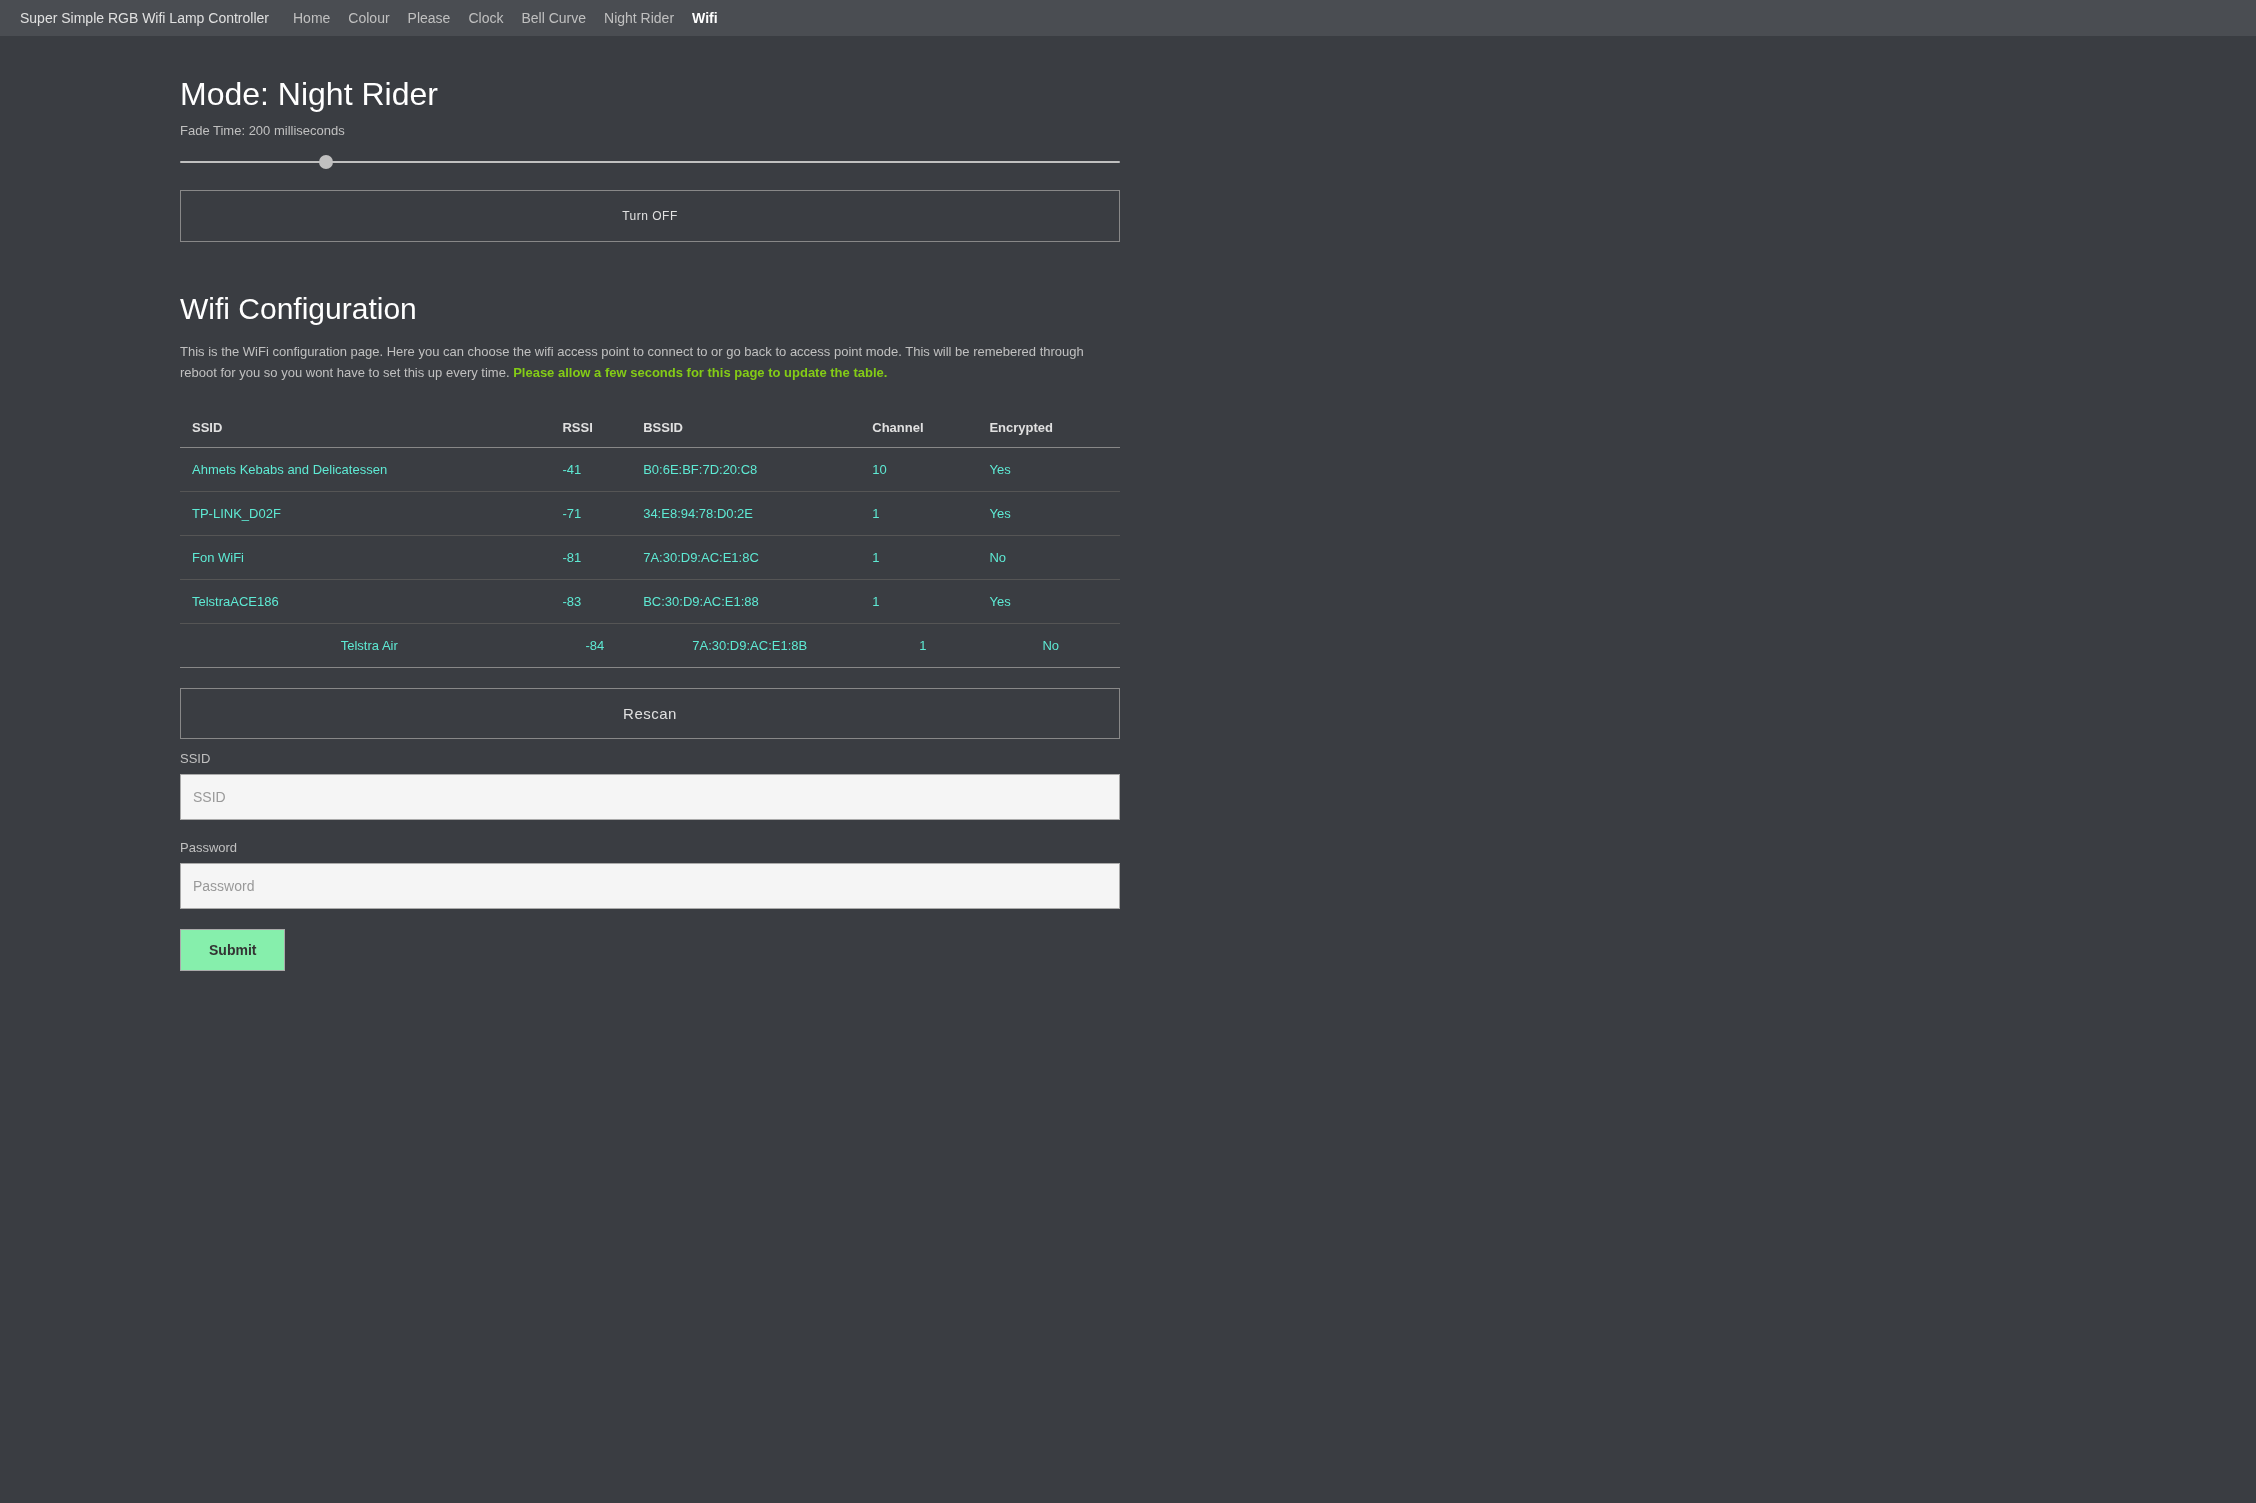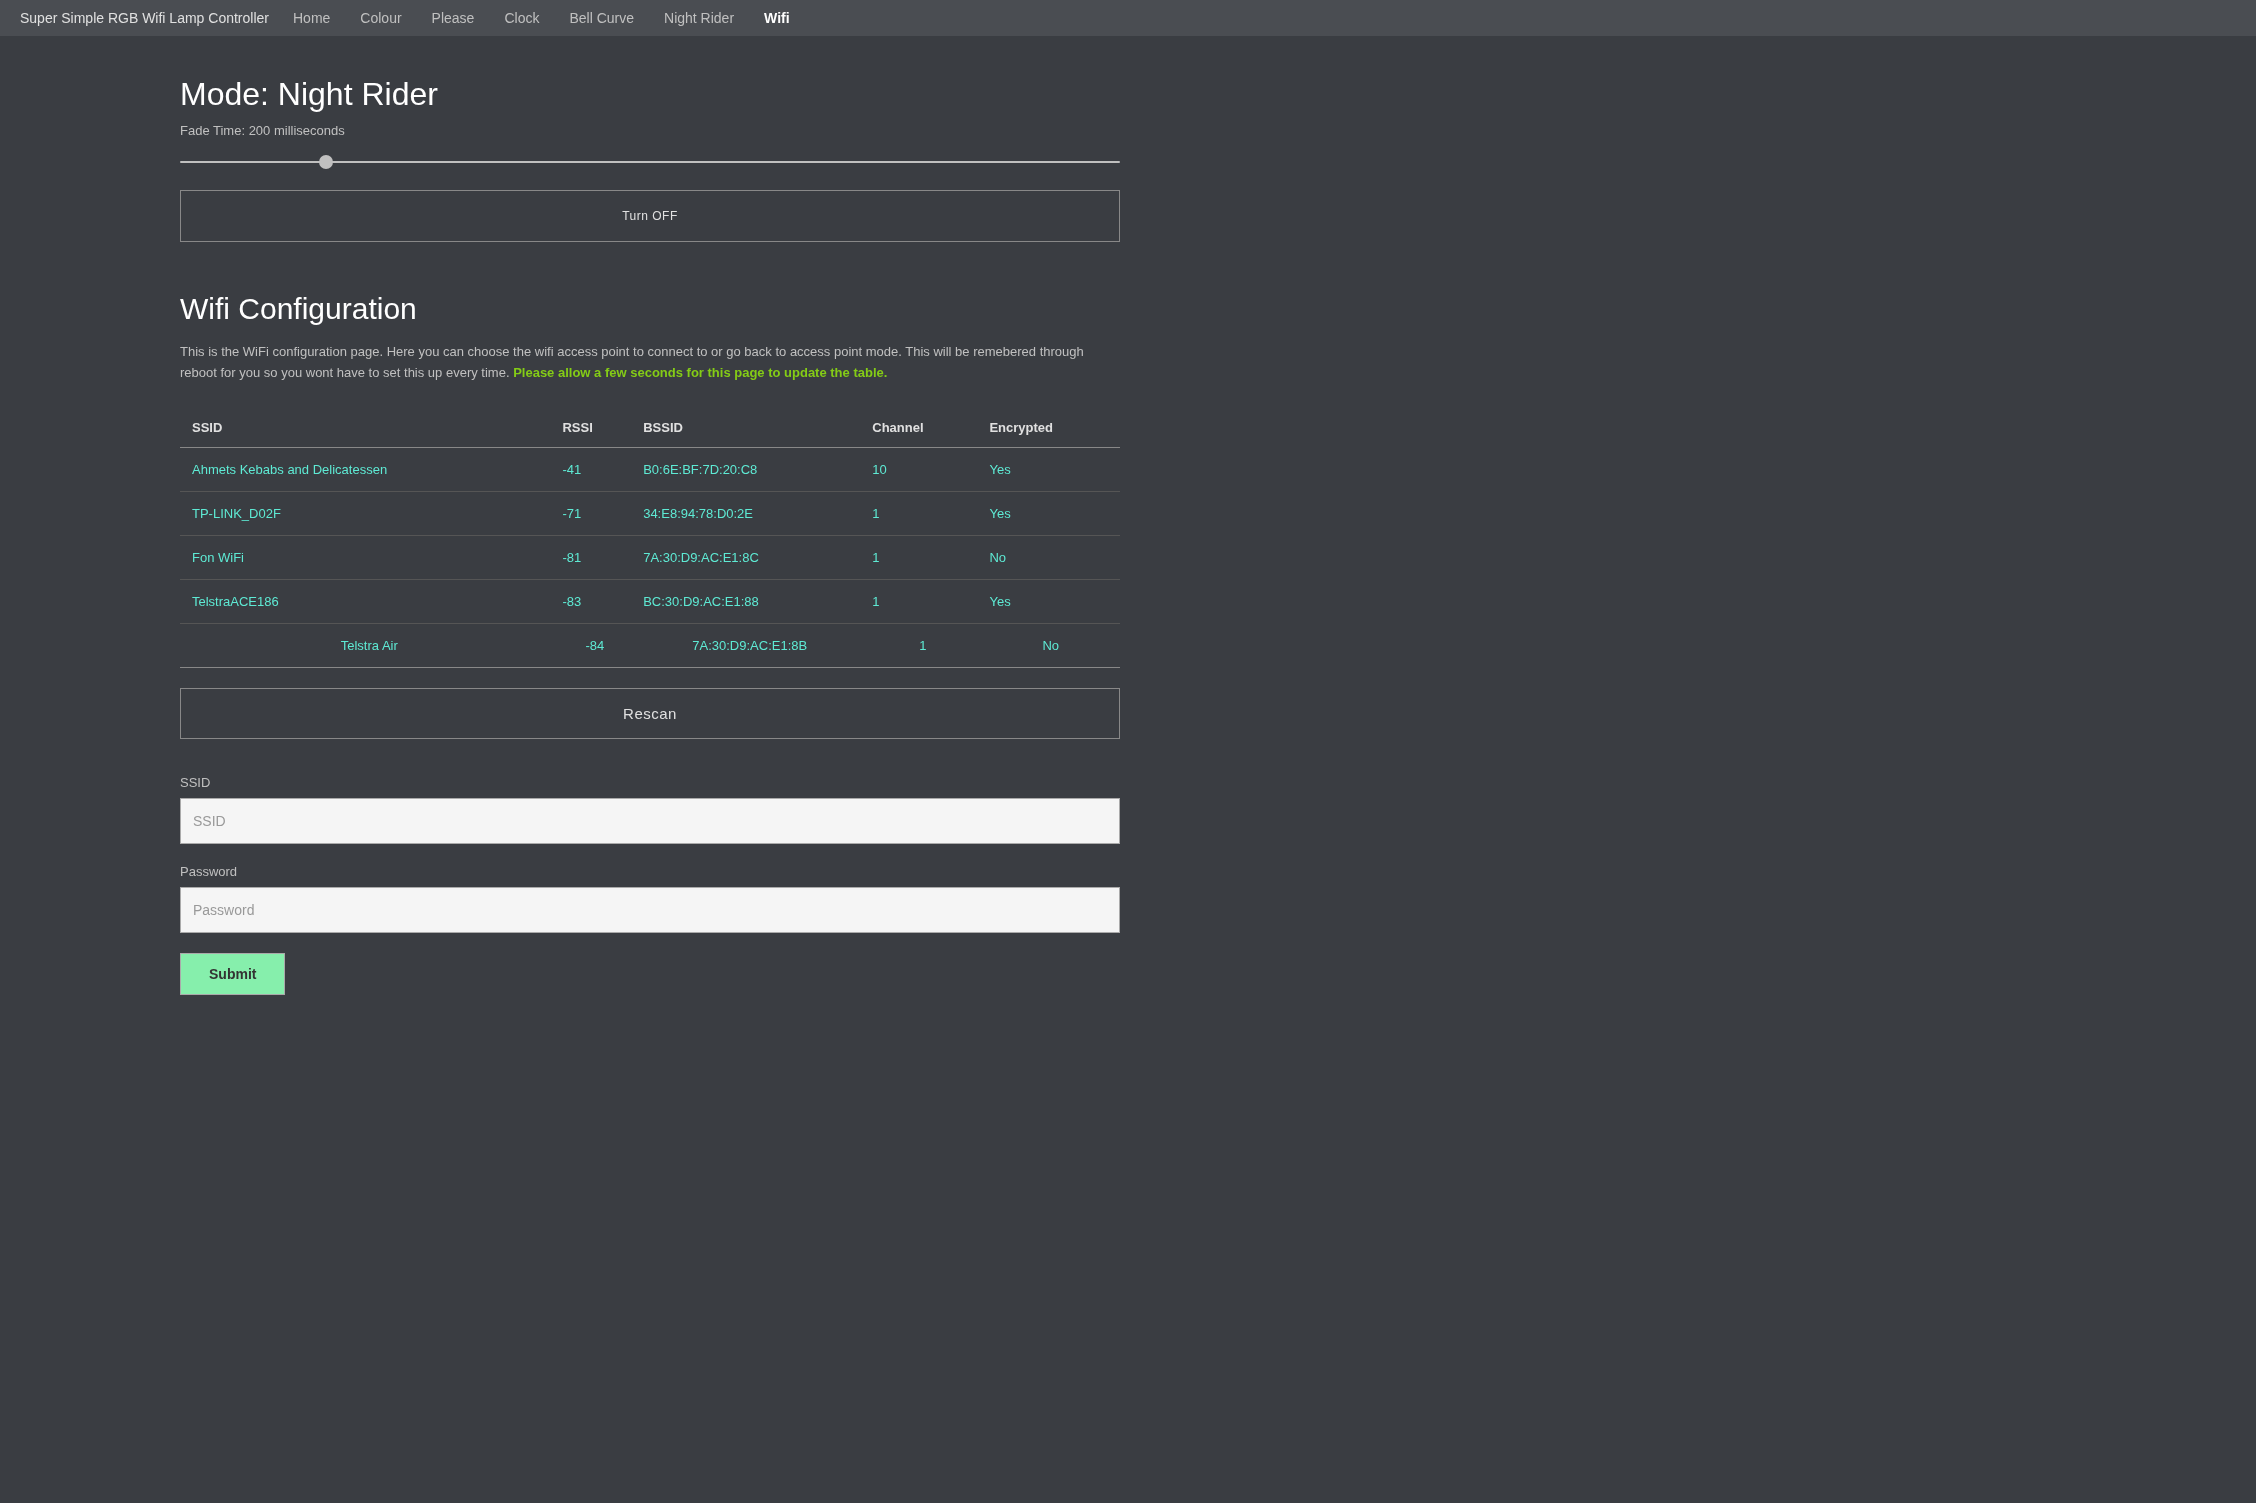--- a/index.html
+++ b/index.html
@@ -28,21 +28,21 @@
 
     .navbar-brand {
       color: #e0e0e0;
       font-size: 14px;
       font-weight: 400;
       white-space: nowrap;
     }
 
     .navbar-links {
       display: flex;
-      gap: 30px;
+      gap: 18px;
       align-items: center;
     }
 
     .navbar-link {
       color: #c0c0c0;
       text-decoration: none;
       font-size: 14px;
       cursor: pointer;
     }
 
@@ -180,21 +180,21 @@
     .rescan-btn {
       display: block;
       width: 100%;
       padding: 16px;
       background-color: transparent;
       color: #e0e0e0;
       border: 1px solid #888;
       font-size: 15px;
       cursor: pointer;
       text-align: center;
-      margin-bottom: 36px;
+      margin-bottom: 12px;
       letter-spacing: 0.5px;
     }
 
     
     .form-label {
       display: block;
       font-size: 13px;
       color: #c0c0c0;
       margin-bottom: 8px;
     }

